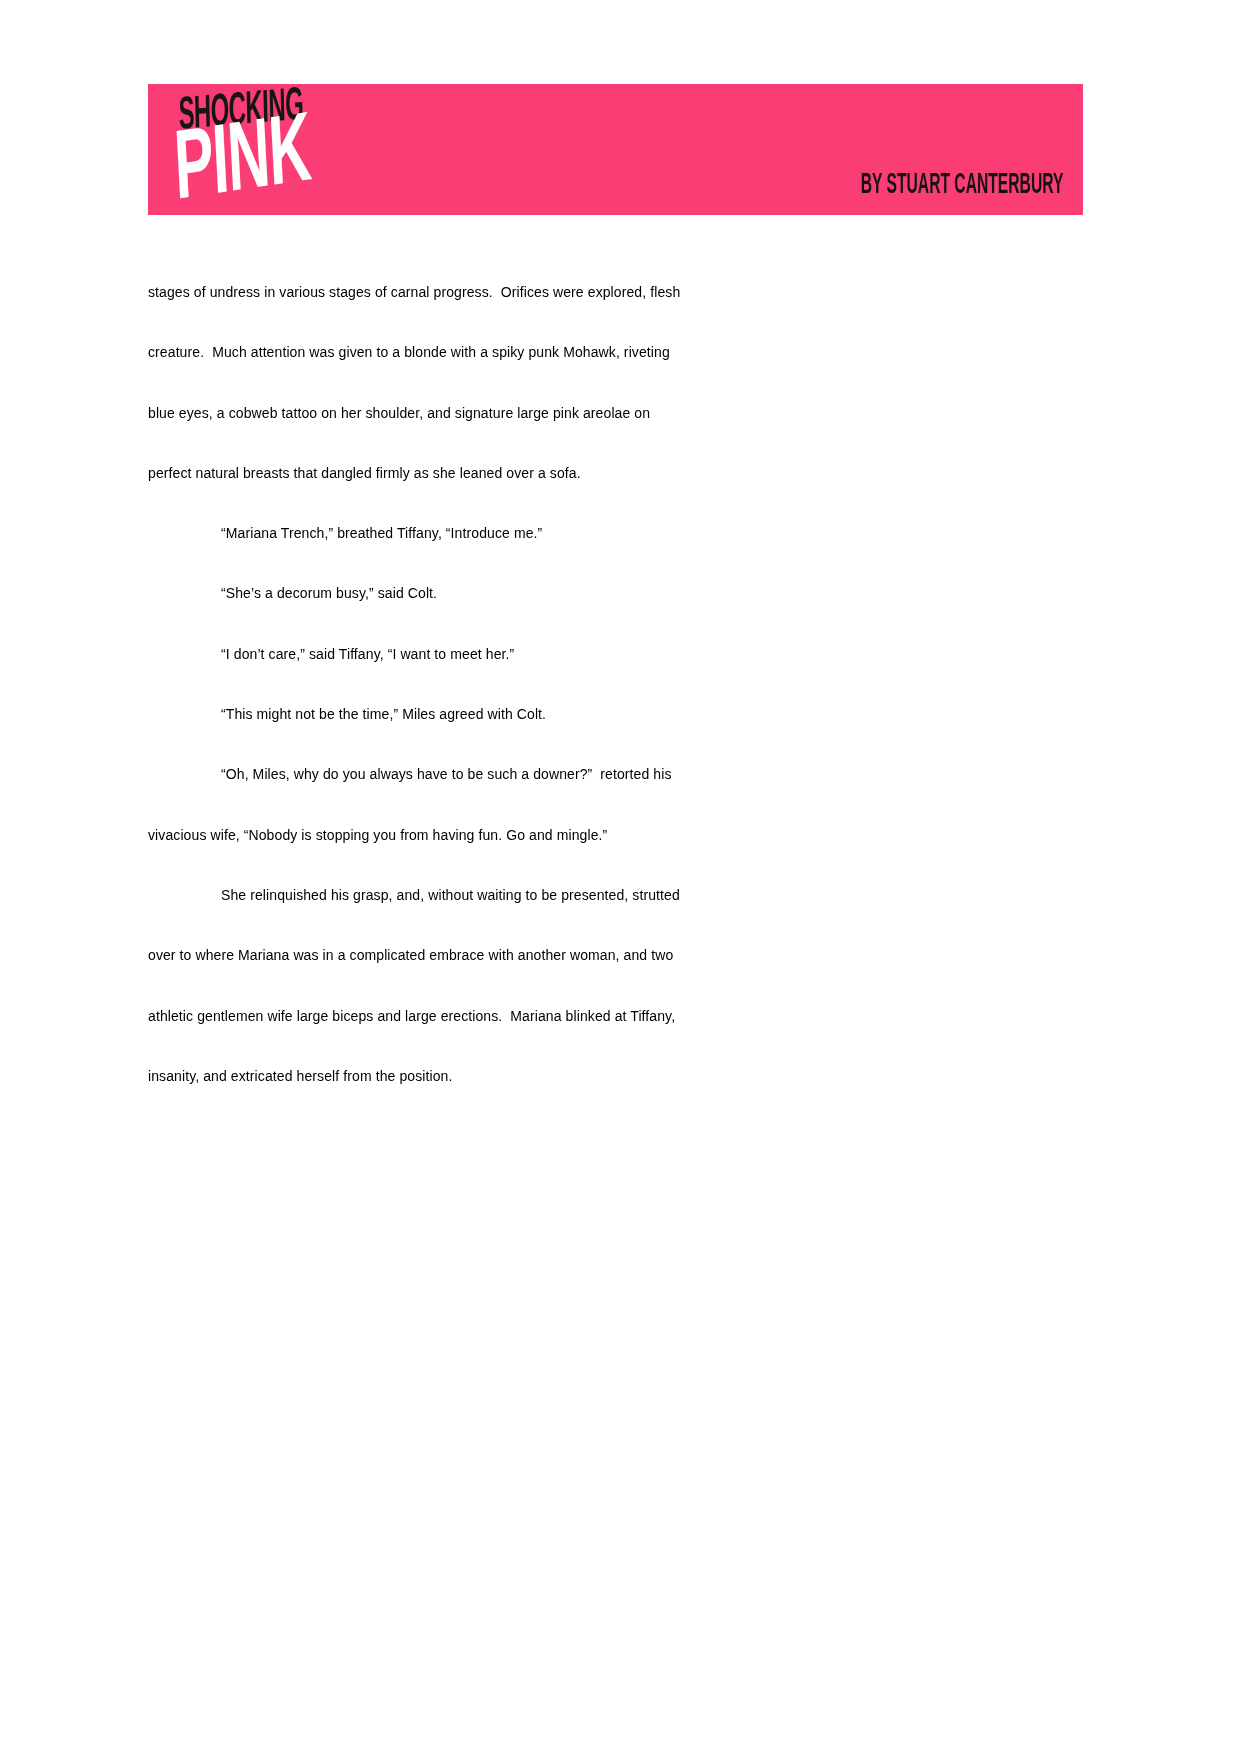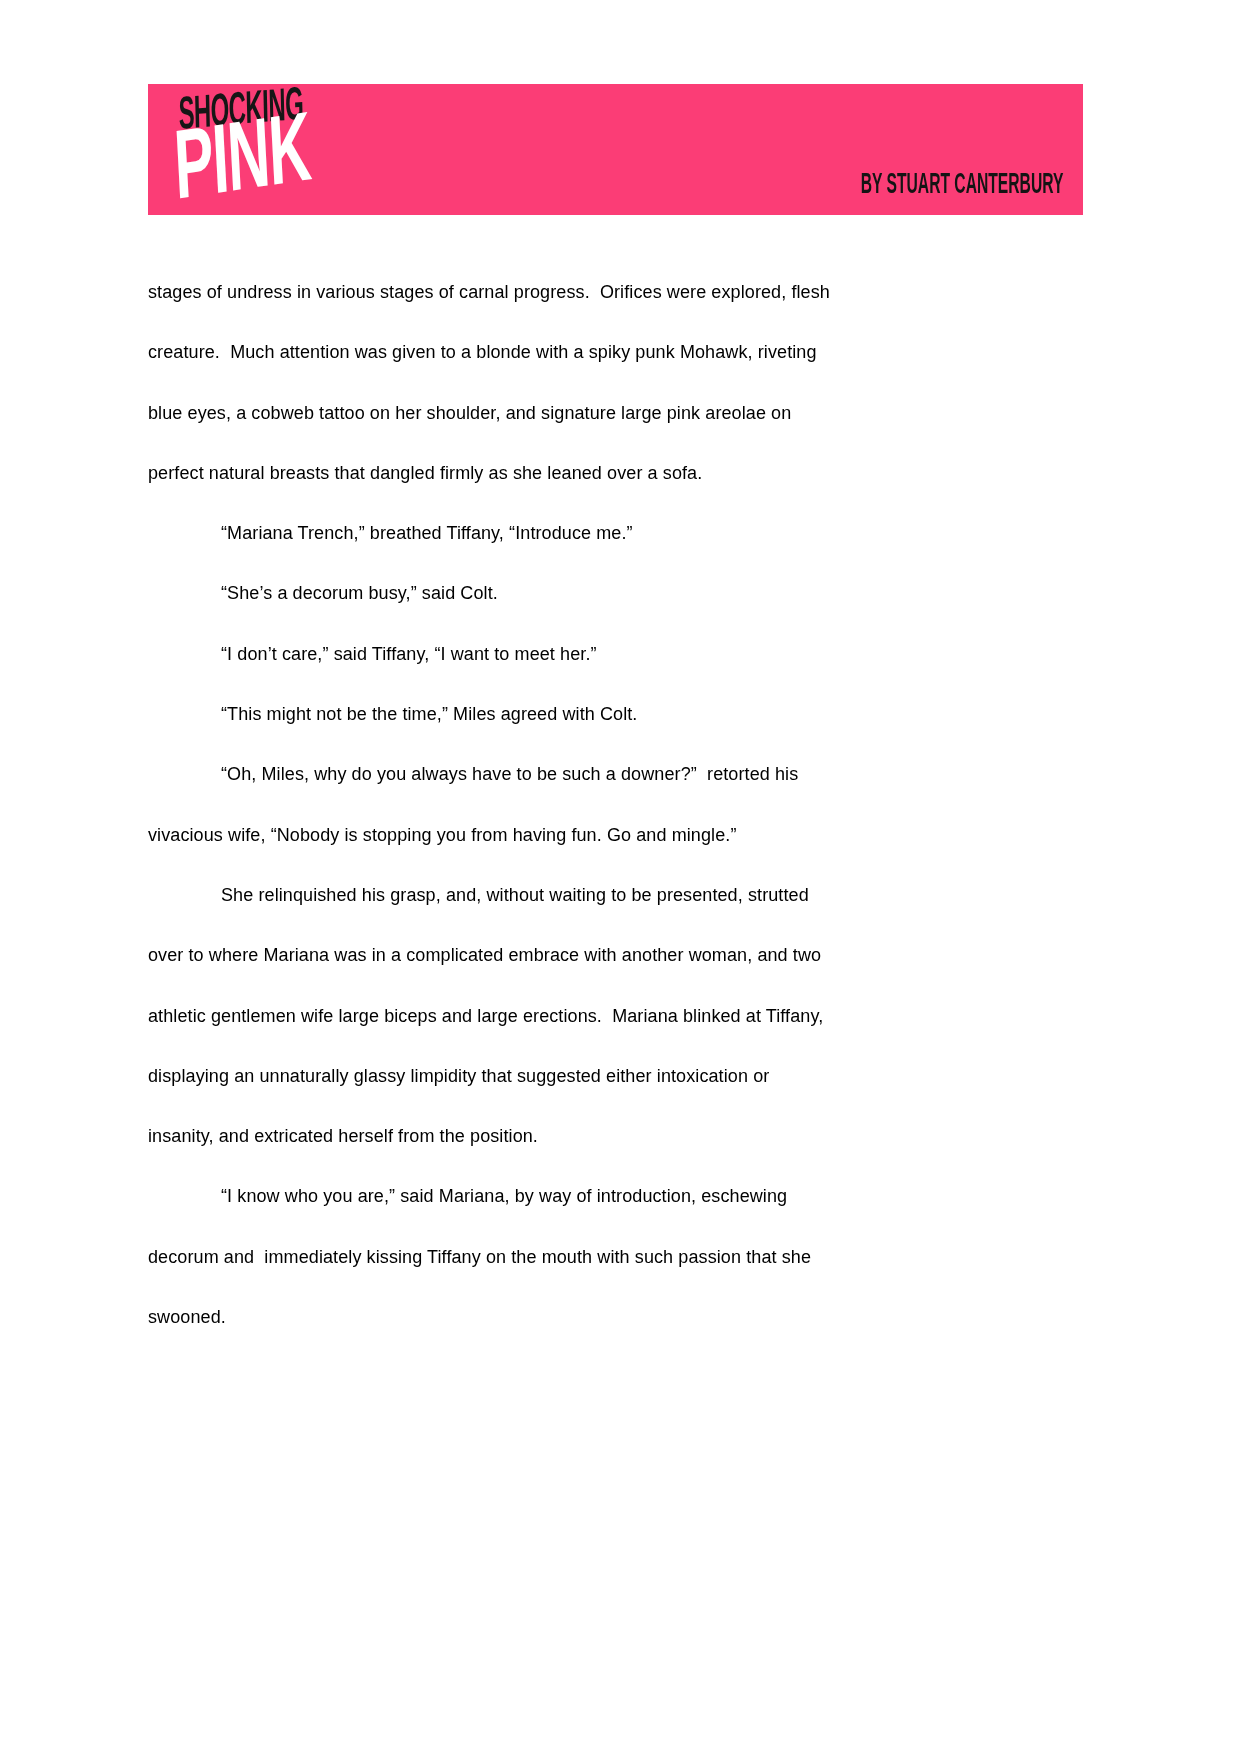--- a/index.html
+++ b/index.html
@@ -73,21 +73,21 @@
   
   .content {
     position: absolute;
     left: 148px;
     top: 262px;
     width: 960px;
     color: #000000;
   }
   .line {
     white-space: pre;
-    font-size: 18px;
+    font-size: 14px;
     line-height: 60.3px;
     height: 60.3px;
     letter-spacing: 0.1px;
   }
   .line.indent {
     padding-left: 73px;
   }
 </style>
 </head>
 <body>
@@ -122,23 +122,17 @@
         <div class="line indent">“This might not be the time,” Miles agreed with Colt.</div>
       </div>
       <div>
         <div class="line indent">“Oh, Miles, why do you always have to be such a downer?”  retorted his</div>
         <div class="line">vivacious wife, “Nobody is stopping you from having fun. Go and mingle.”</div>
       </div>
       <div>
         <div class="line indent">She relinquished his grasp, and, without waiting to be presented, strutted</div>
         <div class="line">over to where Mariana was in a complicated embrace with another woman, and two</div>
         <div class="line">athletic gentlemen wife large biceps and large erections.  Mariana blinked at Tiffany,</div>
-        <div class="line">displaying an unnaturally glassy limpidity that suggested either intoxication or</div>
         <div class="line">insanity, and extricated herself from the position.</div>
-      </div>
-      <div>
-        <div class="line indent">“I know who you are,” said Mariana, by way of introduction, eschewing</div>
-        <div class="line">decorum and  immediately kissing Tiffany on the mouth with such passion that she</div>
-        <div class="line">swooned.</div>
       </div>
     </div>
 
 </div>
 
 </body></html>

